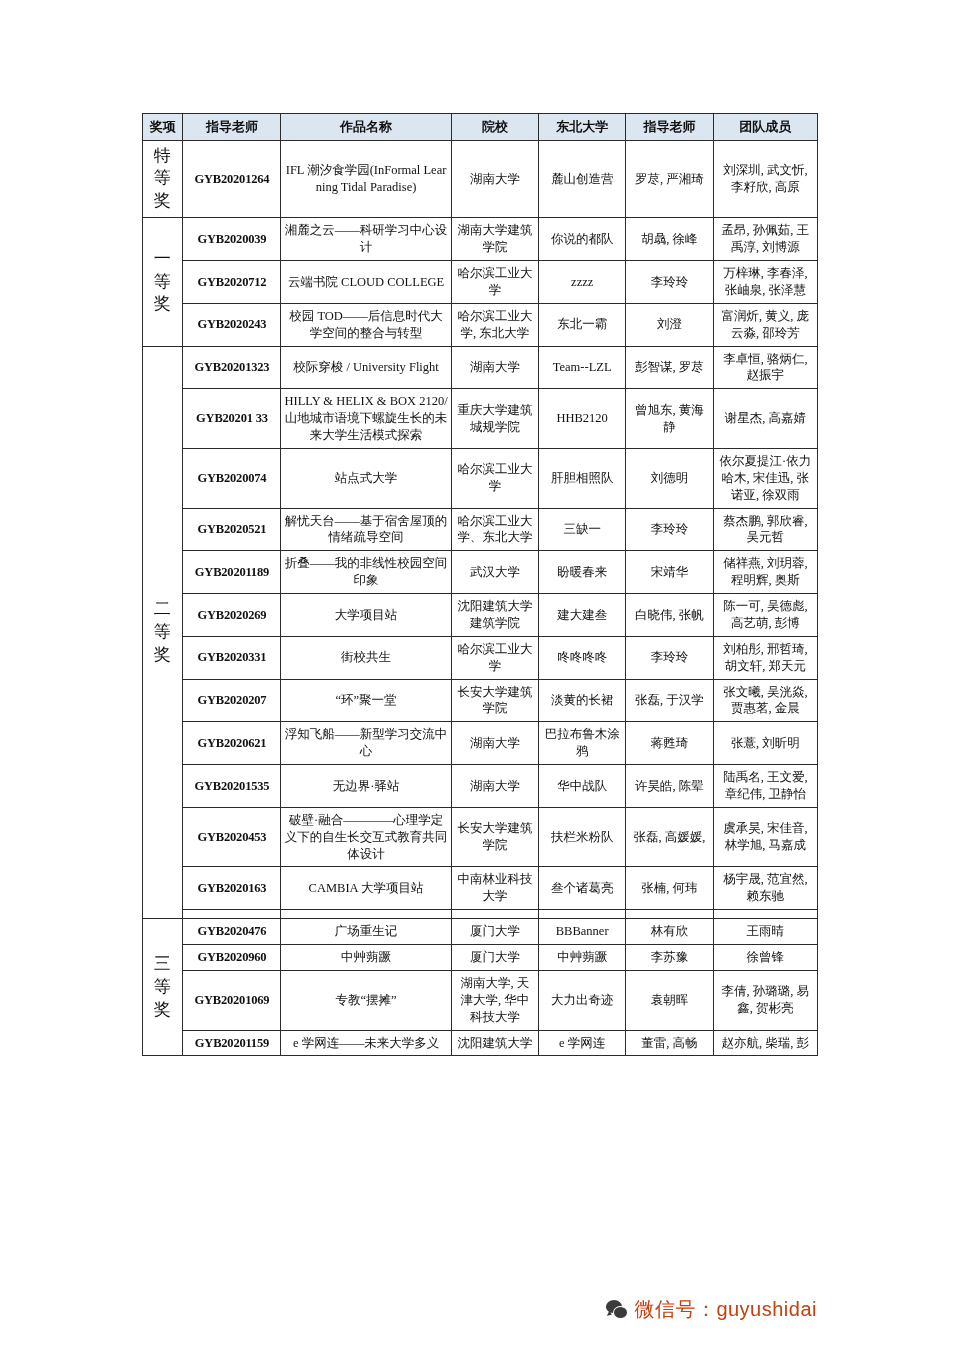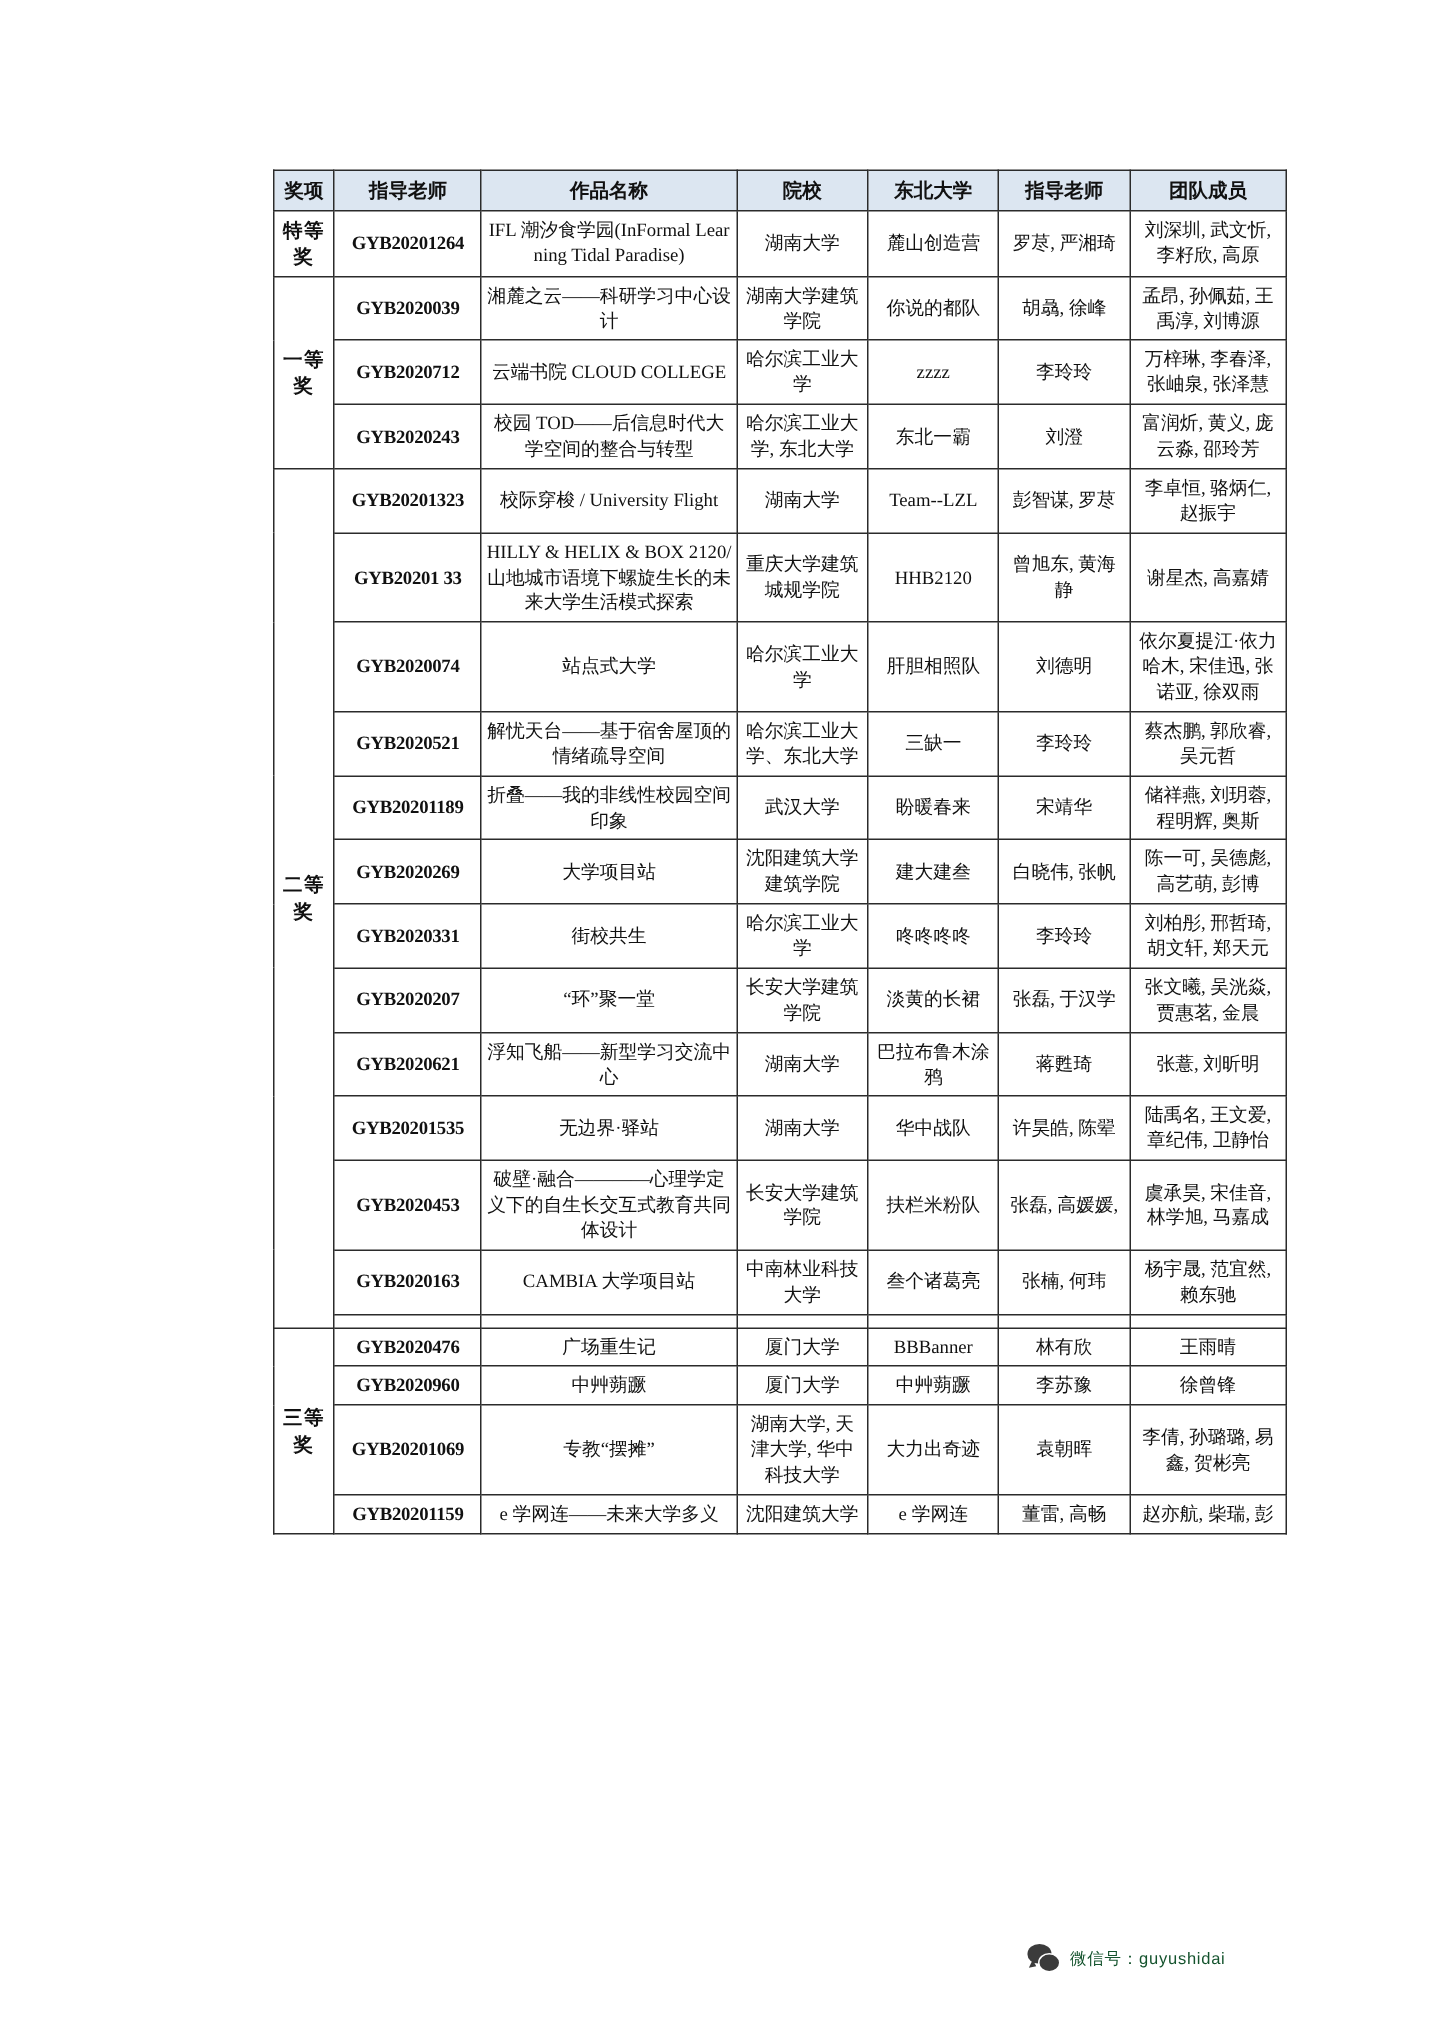--- a/index.html
+++ b/index.html
@@ -19,21 +19,20 @@
     position: absolute;
     left: 0; top: 0;
     width: 960px;
     height: 1357px;
   }
   .table-wrap {
     position: absolute;
     left: 142px;
     top: 113px;
     width: 676px;
-    margin-left: 40px;
   }
   table.award-table {
     border-collapse: collapse;
     width: 676px;
     table-layout: fixed;
     font-size: 12.5px;
     line-height: 1.35;
   }
   table.award-table td, table.award-table th {
     border: 1px solid #2b2b2b;
@@ -43,22 +42,22 @@
     word-break: break-all;
   }
   thead th {
     background: #dce6f1;
     font-weight: bold;
     font-size: 13px;
     padding: 6px 2px;
     font-family: "Liberation Sans", "DejaVu Sans", sans-serif;
   }
   td.grade {
-    font-weight: bold;
-    font-size: 13px;
+    font-weight: normal;
+    font-size: 17px;
     letter-spacing: 1px;
     width: 38px;
   }
   td.code {
     font-family: "Liberation Serif", serif;
     font-size: 12.5px;
     letter-spacing: -0.2px;
     font-weight: bold;
   }
   .col-grade { width: 38px; }
@@ -77,22 +76,22 @@
     height: 60px;
   }
   .wechat-line {
     position: absolute;
     right: 143px;
     top: 0;
     display: flex;
     align-items: center;
     gap: 6px;
     font-family: "Liberation Sans", "DejaVu Sans", sans-serif;
-    font-size: 11px;
-    color: #14532d;
+    font-size: 20px;
+    color: #c2410c;
     letter-spacing: 0.5px;
   }
   .wechat-icon {
     width: 22px;
     height: 19px;
     position: relative;
     display: inline-block;
   }
   .wechat-icon .b1 {
     position: absolute;

